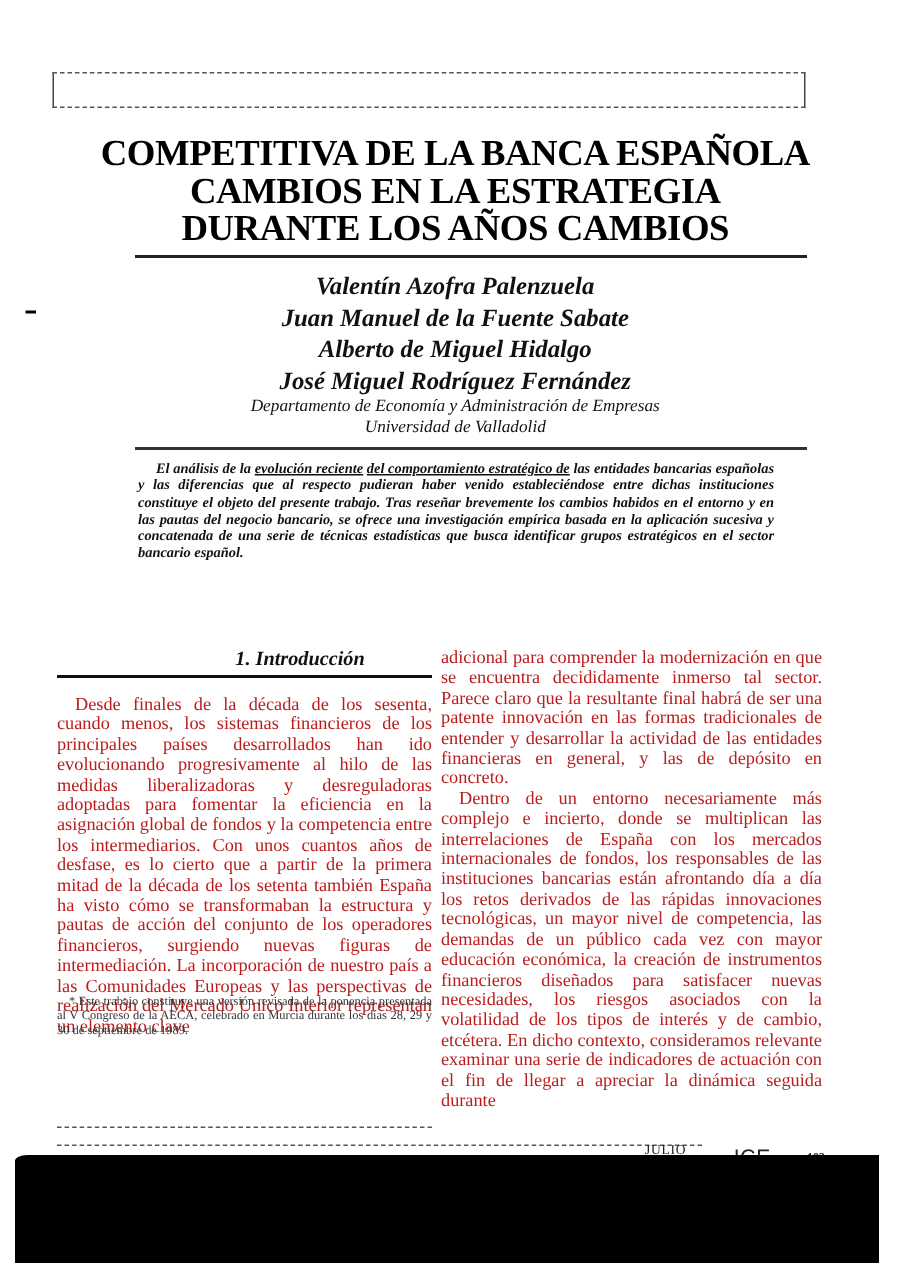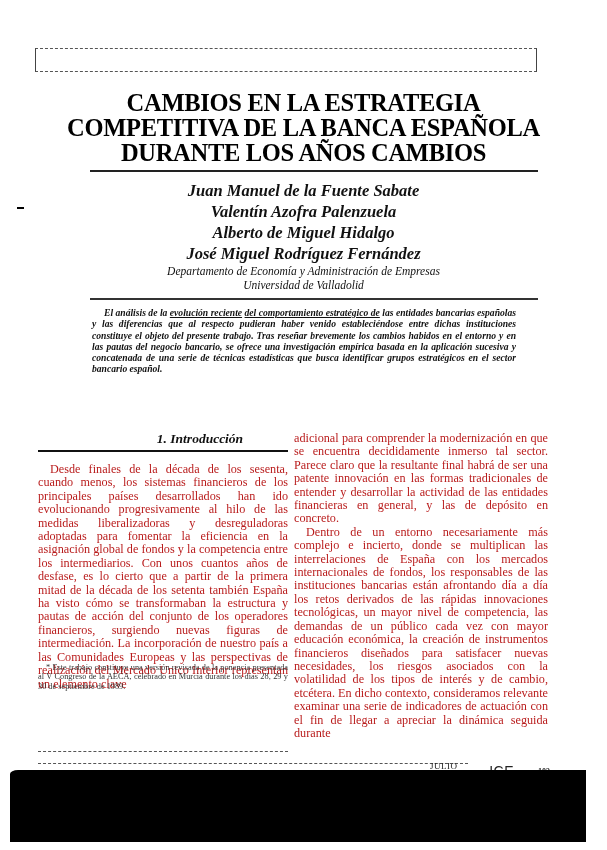--- a/index.html
+++ b/index.html
@@ -30,29 +30,29 @@
   .black-band { position: absolute; left: 10px; top: 770px; width: 576px; height: 72px; background: #000; border-top-left-radius: 8px 4px; }
 </style>
 </head>
 <body>
 
 <div class="header-box"></div>
 
 <div class="margin-mark"></div>
 
 <div class="title">
+  <div>COMPETITIVA DE LA BANCA ESPAÑOLA</div>
   <div>CAMBIOS EN LA ESTRATEGIA</div>
-  <div>COMPETITIVA DE LA BANCA ESPAÑOLA</div>
   <div>DURANTE LOS AÑOS CAMBIOS</div>
 </div>
 <div class="title-rule"></div>
 
 <div class="authors">
+  <div>Valentín Azofra Palenzuela</div>
   <div>Juan Manuel de la Fuente Sabate</div>
-  <div>Valentín Azofra Palenzuela</div>
   <div>Alberto de Miguel Hidalgo</div>
   <div>José Miguel Rodríguez Fernández</div>
 </div>
 
 <div class="affil">
   <div>Departamento de Economía y Administración de Empresas</div>
   <div>Universidad de Valladolid</div>
 </div>
 <div class="affil-rule"></div>
 

